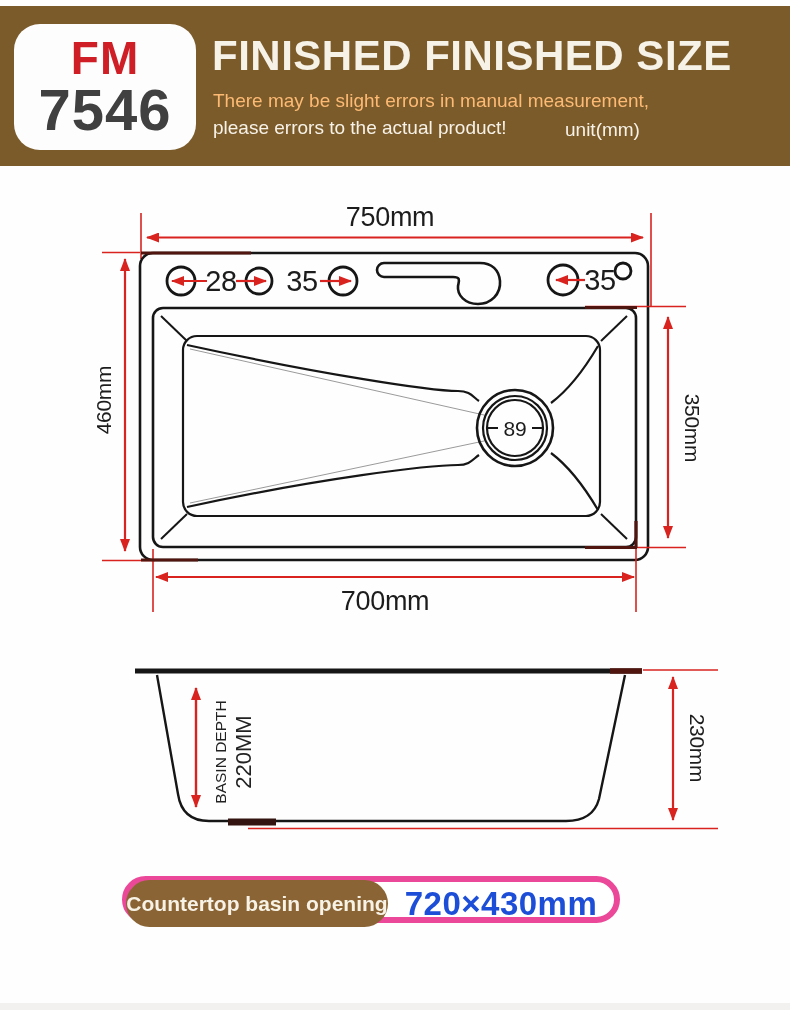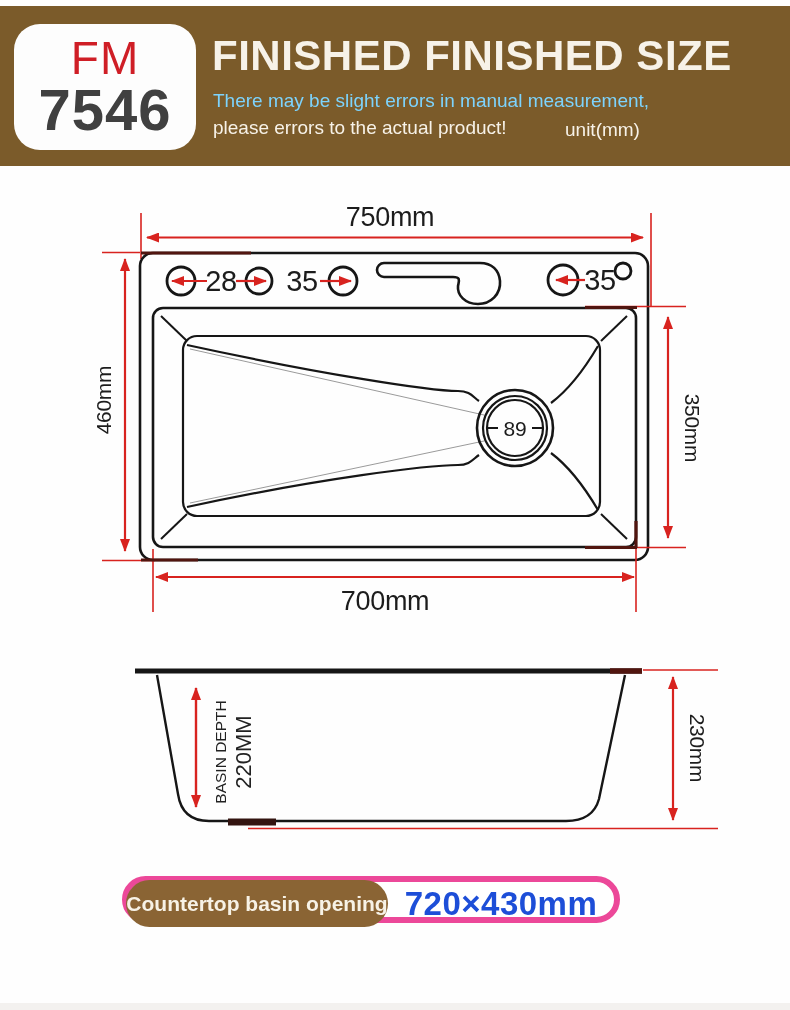--- a/index.html
+++ b/index.html
@@ -4,25 +4,25 @@
 <style>
   * { margin:0; padding:0; box-sizing:border-box; }
   html,body { width:790px; height:1010px; background:#ffffff; font-family:"Liberation Sans", sans-serif; }
   #page { position:relative; width:790px; height:1010px; background:#fefefe; overflow:hidden; }
 
   
   .banner { position:absolute; left:0; top:6px; width:790px; height:160px; background:#7b5b2a; }
   .fm-badge { position:absolute; left:14px; top:18px; width:182px; height:126px;
               background:#fdfdfd; border-radius:26px; display:flex; flex-direction:column;
               align-items:center; justify-content:center; }
-  .fm-line1 { color:#cf1e26; font-weight:normal; font-size:46px; line-height:1.0; letter-spacing:1px; }
+  .fm-line1 { color:#cf1e26; font-weight:bold; font-size:46px; line-height:1.0; letter-spacing:1px; }
   .fm-line2 { color:#404040; font-weight:bold; font-size:58px; line-height:1.0; letter-spacing:1px; }
   .banner-title { position:absolute; left:212px; top:26px; color:#f7f2e8; font-weight:bold;
                   font-size:42px; letter-spacing:0.5px; white-space:nowrap; }
-  .banner-sub1 { position:absolute; left:213px; top:84px;  color:#7dd3fc; font-size:19px; white-space:nowrap; }
+  .banner-sub1 { position:absolute; left:213px; top:84px;  color:#fdba74; font-size:19px; white-space:nowrap; }
   .banner-sub2 { position:absolute; left:213px; top:111px; color:#f7f2e8; font-size:19px; white-space:nowrap; }
   .banner-unit { position:absolute; left:565px; top:113px; color:#f7f2e8; font-size:19px; white-space:nowrap; }
 
   
   .diagram { position:absolute; left:0; top:170px; width:790px; height:700px; }
   .blk { stroke:#161616; fill:none; }
   .red { stroke:#d8231f; fill:none; }
   .maroon { stroke:#51150f; fill:none; }
   .dimtext { fill:#1c1c1c; letter-spacing:-0.3px; }
 

